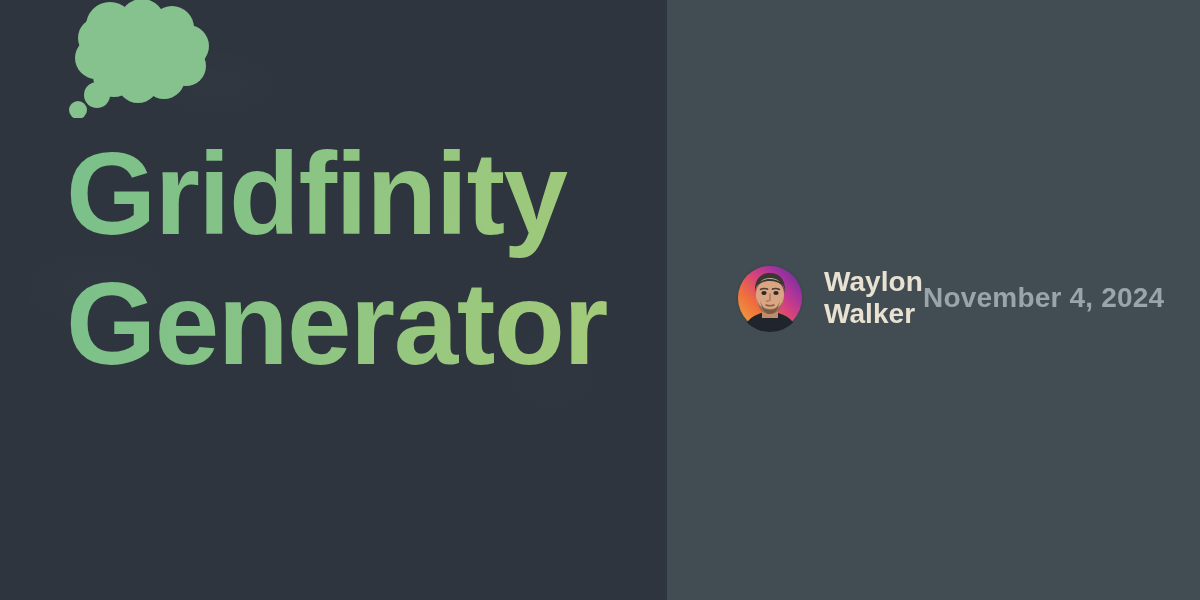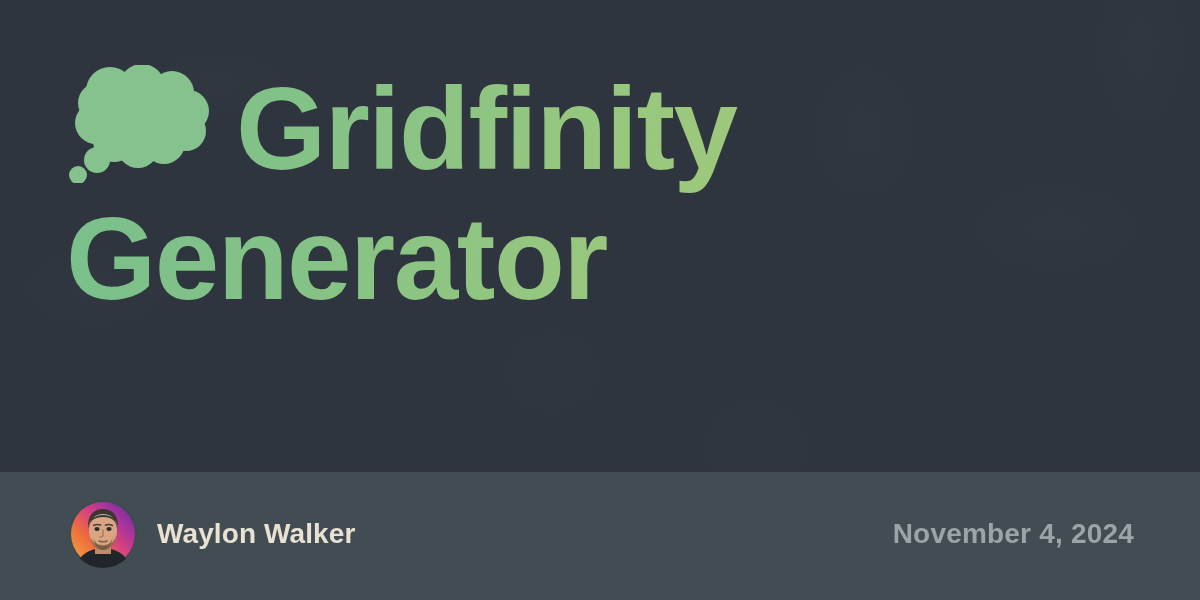--- a/index.html
+++ b/index.html
@@ -14,21 +14,21 @@
     font-family: "Liberation Sans", sans-serif;
     background: #2e353e;
   }
 
   .card {
     position: relative;
     width: 1200px;
     height: 600px;
     background: #2e353e;
     display: flex;
-    flex-direction: column;
+    flex-direction: row;
     overflow: hidden;
   }
 
   
   .bg-texture {
     position: absolute;
     inset: 0;
     pointer-events: none;
     opacity: 1;
     background:

